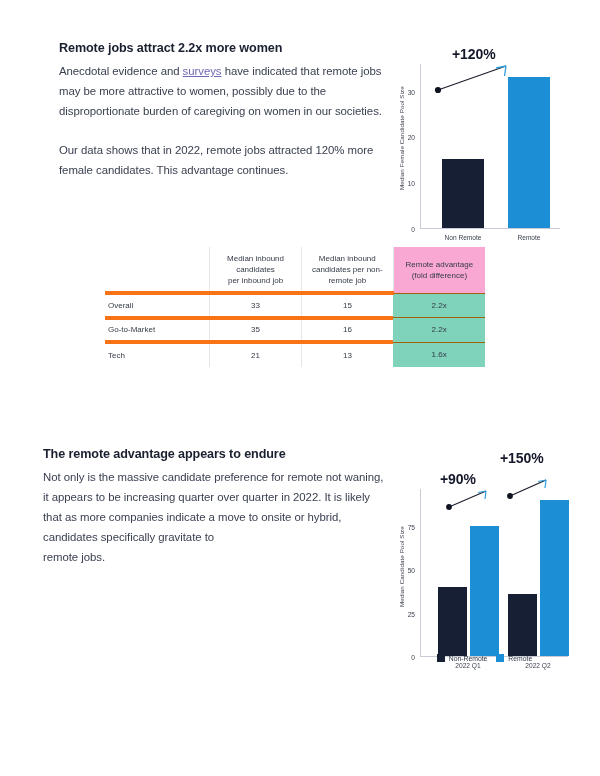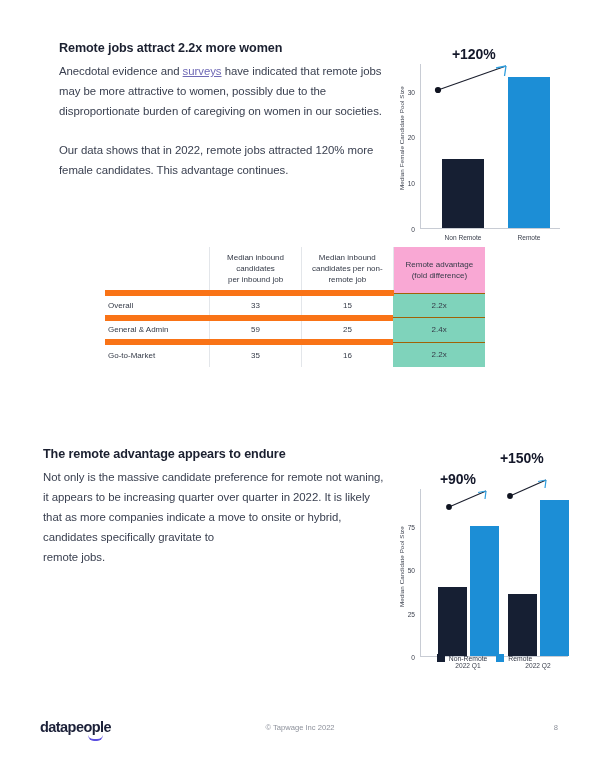--- a/index.html
+++ b/index.html
@@ -53,21 +53,21 @@
 
   
   .tbl { position: absolute; left: 105px; top: 247px; width: 380px; }
   table { border-collapse: collapse; width: 380px; }
   th, td {
     font-size: 8px; color: #343a47; text-align: center;
     padding: 0; font-weight: normal; line-height: 11px;
   }
   thead th { vertical-align: middle; height: 46px; padding: 0 5px; }
   thead th.rowlabel { border: none; }
-  tbody td { height: 24.5px; border-top: 6px solid #f97316; }
+  tbody td { height: 24.5px; border-top: 4px solid #f97316; }
   td.rowlabel, th.rowlabel {
     text-align: left; padding-left: 3px; width: 105px; font-size: 8px;
   }
   .sepcol { border-left: 1px solid #e3e6ea; }
   .hl { background: #7fd3bb; }
   thead th.hl { background: #f9a8d4; }
   tbody td.hl { border-top: 1px solid #a16207; }
   td.val { width: 92px; }
 
   
@@ -171,30 +171,30 @@
         </tr>
       </thead>
       <tbody>
         <tr>
           <td class="rowlabel">Overall</td>
           <td class="val sepcol">33</td>
           <td class="val sepcol">15</td>
           <td class="val hl">2.2x</td>
         </tr>
         <tr>
-          <td class="rowlabel">General &amp; Admin</td>
-          <td class="val sepcol">59</td>
-          <td class="val sepcol">25</td>
-          <td class="val hl">2.4x</td>
-        </tr>
-        <tr>
           <td class="rowlabel">Go-to-Market</td>
           <td class="val sepcol">35</td>
           <td class="val sepcol">16</td>
           <td class="val hl">2.2x</td>
+        </tr>
+        <tr>
+          <td class="rowlabel">Tech</td>
+          <td class="val sepcol">21</td>
+          <td class="val sepcol">13</td>
+          <td class="val hl">1.6x</td>
         </tr>
       </tbody>
     </table>
   </div>
 
   <div class="sec2">
     <div class="head">The remote advantage appears to endure</div>
     <div class="body-txt">
       <span>Not only is the massive candidate preference for remote not waning, it appears to be increasing quarter over quarter in 2022. It is likely that as more companies indicate a move to onsite or hybrid, candidates specifically gravitate to</span><br>
       <span>remote jobs.</span>
@@ -240,22 +240,14 @@
         <span class="swatch sw-dark"></span>
         <span>Non-Remote</span>
       </span>
       <span class="item">
         <span class="swatch sw-blue"></span>
         <span>Remote</span>
       </span>
     </div>
   </div>
 
-  <div class="footer">
-    <div class="logo">
-      <span>datapeople</span>
-      <span class="smile"></span>
-    </div>
-    <div class="copyright">© Tapwage Inc 2022</div>
-    <div class="pageno">8</div>
-  </div>
 
 </div>
 
 </body></html>

